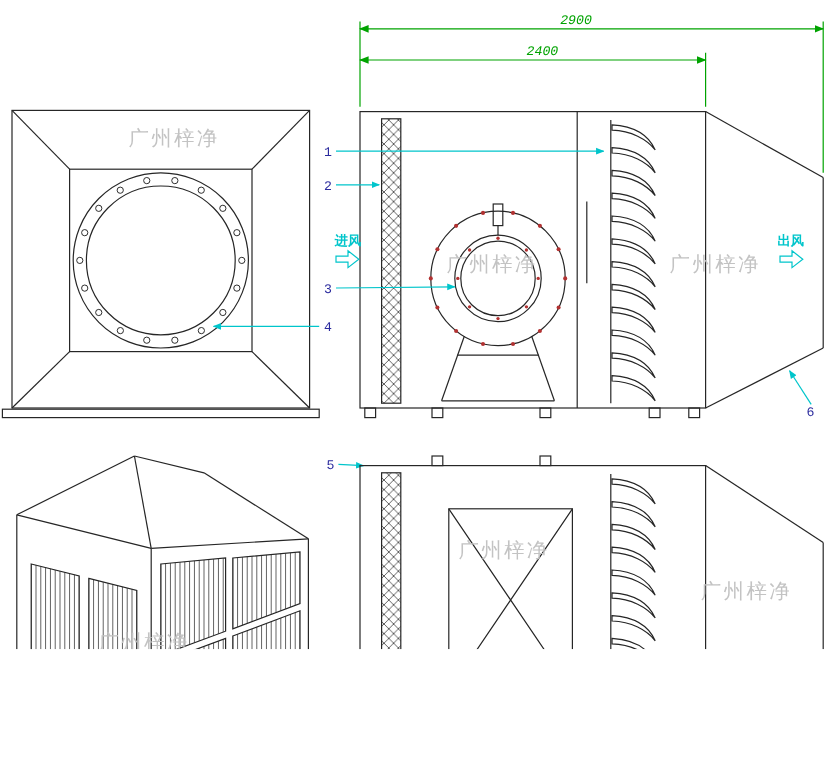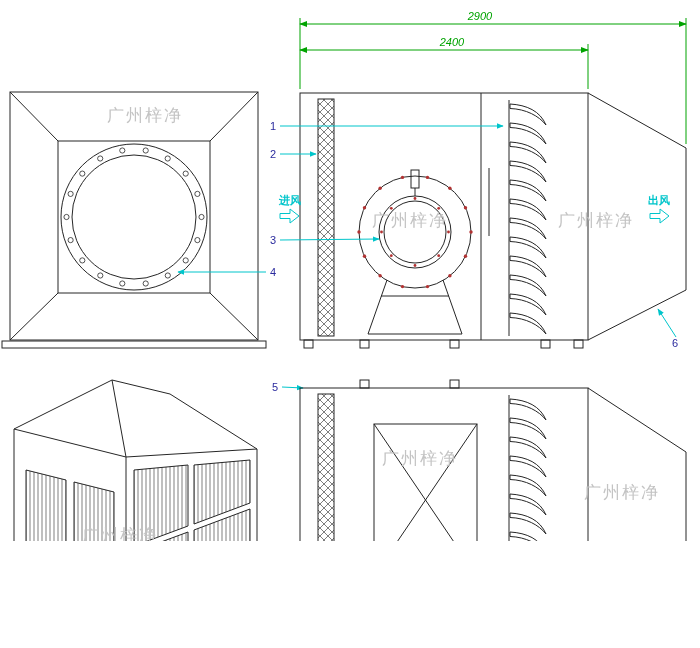--- a/index.html
+++ b/index.html
@@ -1,21 +1,21 @@
 <!DOCTYPE html>
 <html style="--line: #262626; --dim: #00a300; --leader: #00c5cb; --callout: #2b2b9e; --watermark: #c3c3c3; --rivet: #b23131; --background: #ffffff;"><head>
 <meta charset="utf-8">
 <style>
   :root{
     --line:#262626; --dim:#00a300; --leader:#00c5cb; --callout:#2b2b9e;
     --watermark:#c3c3c3; --rivet:#b23131; --background:#ffffff;
   }
   html,body{margin:0;padding:0;background:#fff}
   .canvas{position:relative;width:700px;height:541px;background:var(--background);
-          font-family:Liberation Sans, sans-serif;overflow:hidden}
+          font-family:Liberation Mono, monospace;overflow:hidden}
   svg{display:block}
   .ln{stroke:var(--line);stroke-width:1;fill:none}
   .lnt{stroke:var(--line);stroke-width:.6;fill:none}
   .hatch{fill:url(#xhatch);stroke:var(--line);stroke-width:1}
   .panel{fill:url(#vstripe);stroke:var(--line);stroke-width:1}
   .bolts{stroke:var(--line);stroke-width:.8;fill:#fff}
   .rivets{fill:var(--rivet);stroke:none}
   .dim{stroke:var(--dim);stroke-width:1;fill:none}
   .dim-t{fill:var(--dim);font-style:italic;font-size:11px}
   .lead{stroke:var(--leader);stroke-width:1;fill:none}

